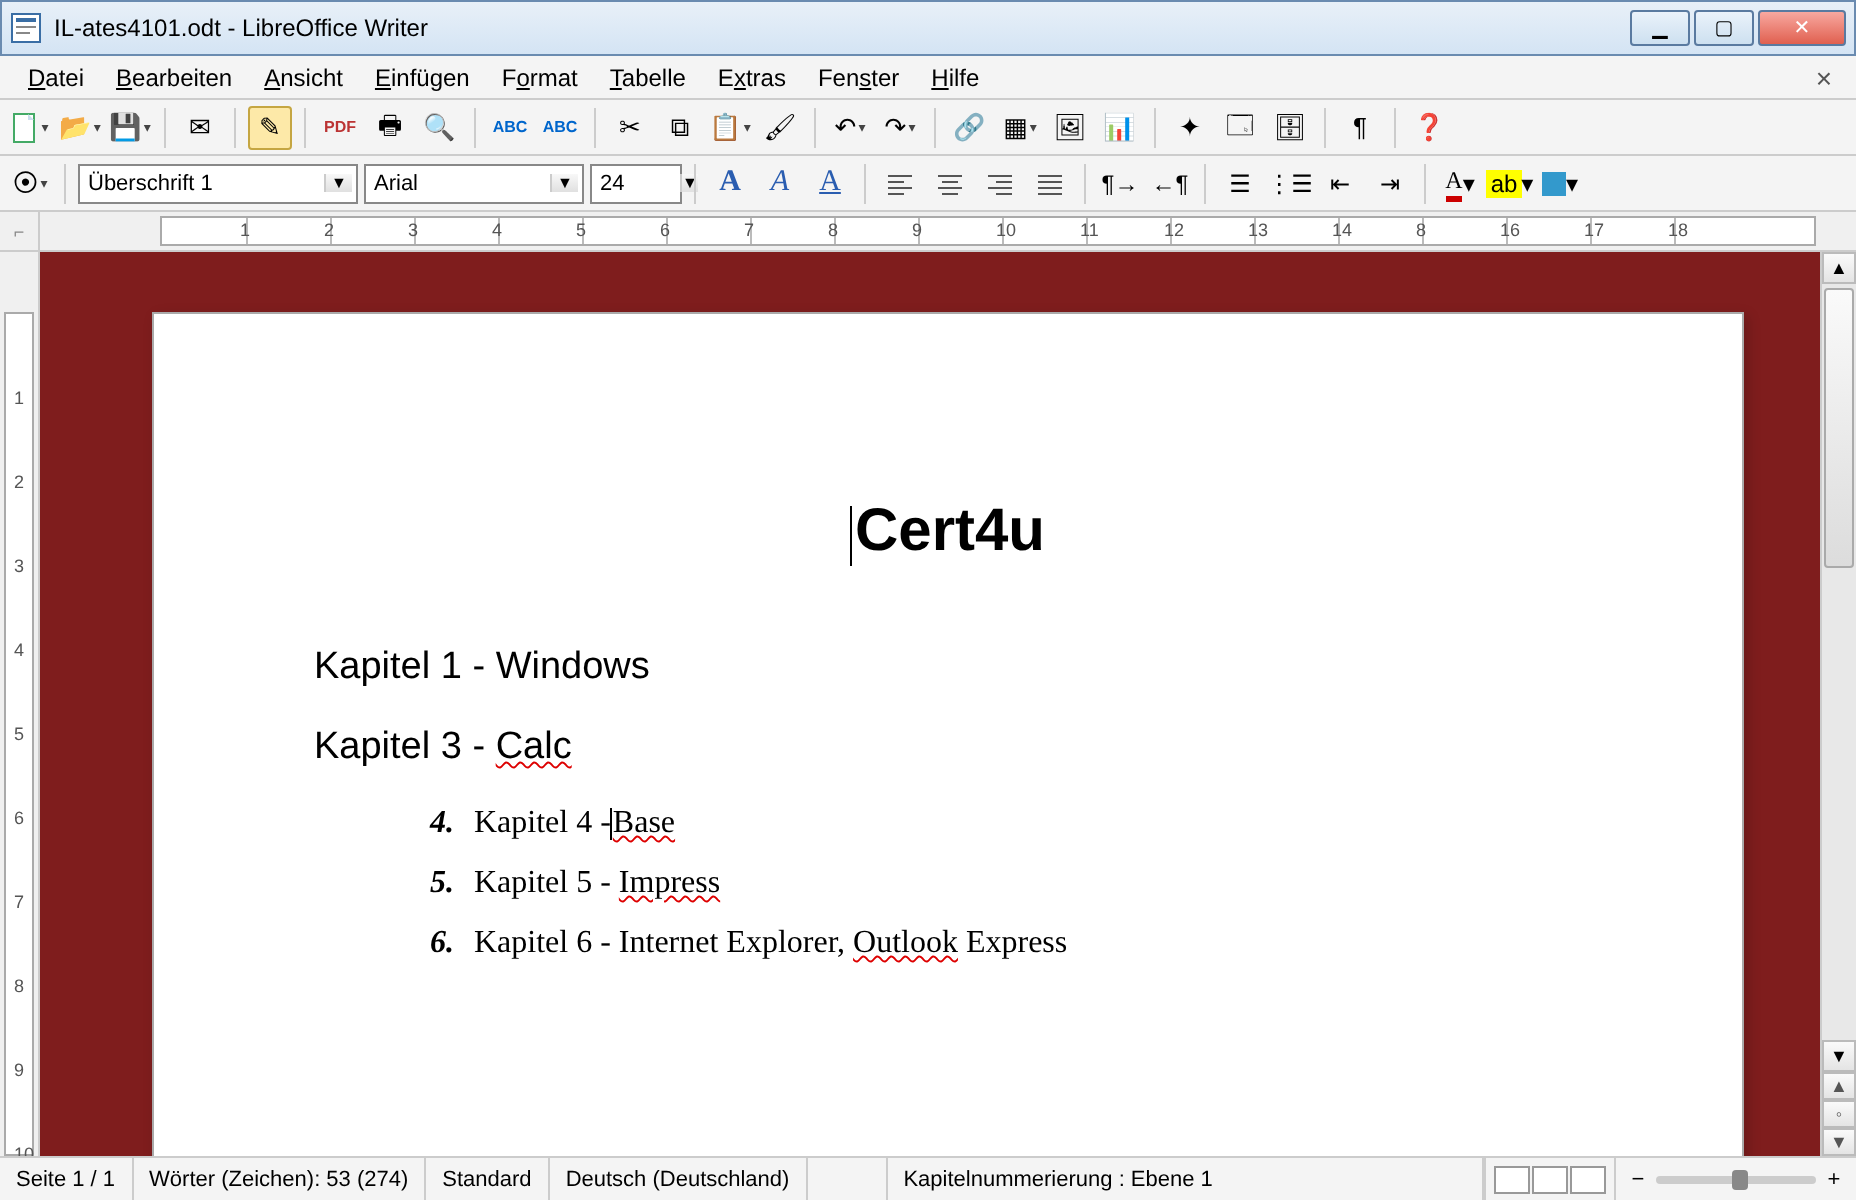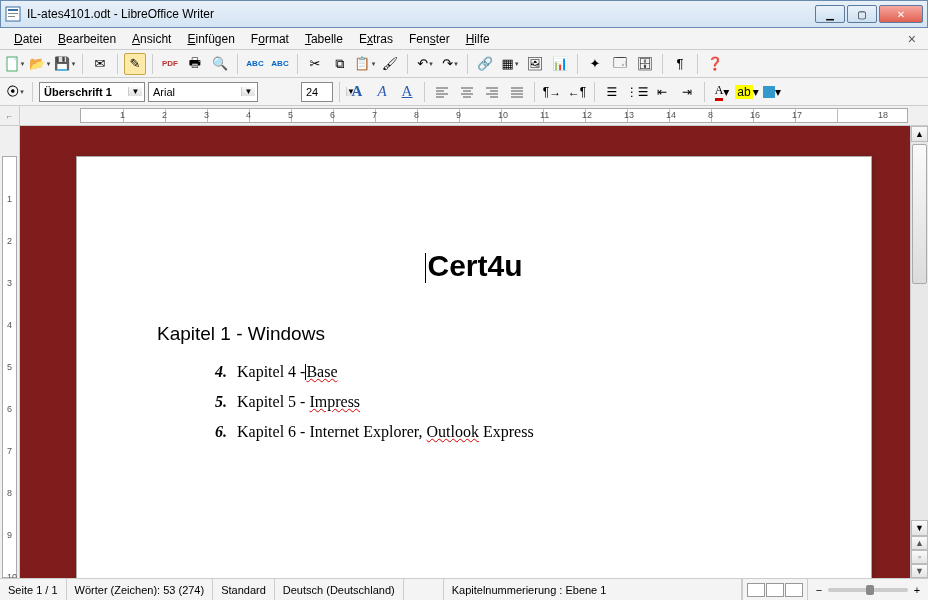--- a/index.html
+++ b/index.html
@@ -70,23 +70,23 @@
   height: 20px;
   border: 1px solid #888;
   background: #fff;
   display: flex;
   align-items: center;
   padding: 0 2px 0 4px;
   font-size: 11px;
 }
 .combo .cval { flex:1; min-width:40px; }
 .combo .carrow { width:14px; text-align:center; font-size:8px; border-left:1px solid #ccc; background:linear-gradient(#f8f8f8,#e0e0e0); }
-.combo.style { width: 106px; font-weight: bold; }
+.combo.style { width: 140px; }
 .combo.font  { width: 110px; }
-.combo.size  { width: 32px; margin-left: 40px; }
+.combo.size  { width: 46px; }
 
 .fmtbtn {
   width: 22px; height: 22px;
   display:flex; align-items:center; justify-content:center;
   border: 1px solid transparent;
   border-radius: 2px;
   font-size: 12px;
   cursor: default;
 }
 
@@ -344,21 +344,21 @@
       <div class="num" style="left: 543px;">13</div>
       <div class="tick" style="left: 588px;"></div>
       <div class="num" style="left: 585px;">14</div>
       <div class="tick" style="left: 630px;"></div>
       <div class="num" style="left: 627px;">8</div>
       <div class="tick" style="left: 672px;"></div>
       <div class="num" style="left: 669px;">16</div>
       <div class="tick" style="left: 714px;"></div>
       <div class="num" style="left: 711px;">17</div>
       <div class="tick" style="left: 756px;"></div>
-      <div class="num" style="left: 797px;">18</div>
+      <div class="num" style="left: 753px;">18</div>
     </div>
 </div>
 
 <div class="mainrow">
   <div class="vruler">
     <div class="vruler-inner" id="vruler">
         <div class="vnum" style="top: 37px;">1</div>
         <div class="vnum" style="top: 79px;">2</div>
         <div class="vnum" style="top: 121px;">3</div>
         <div class="vnum" style="top: 163px;">4</div>
@@ -369,20 +369,21 @@
         <div class="vnum" style="top: 373px;">9</div>
         <div class="vnum" style="top: 415px;">10</div>
       </div>
   </div>
 
   <div class="doc-viewport">
     <div class="page">
       <div class="doc-title"><span class="caret"></span><span>Cert4u</span></div>
       <div id="headings">
           <div class="h2line">Kapitel 1 - Windows</div>
+          <div class="h2line">Kapitel 3 - <span class="redwave">Calc</span></div>
         </div>
       <div class="numlist" id="numlist">
           <div class="numitem"><span class="n">4.</span>Kapitel 4 -<span class="text-caret"></span><span class="redwave">Base</span></div>
           <div class="numitem"><span class="n">5.</span>Kapitel 5 - <span class="redwave">Impress</span></div>
           <div class="numitem"><span class="n">6.</span>Kapitel 6 - Internet Explorer, <span class="redwave">Outlook</span> Express</div>
         </div>
     </div>
   </div>
 
   <div class="rscroll">

